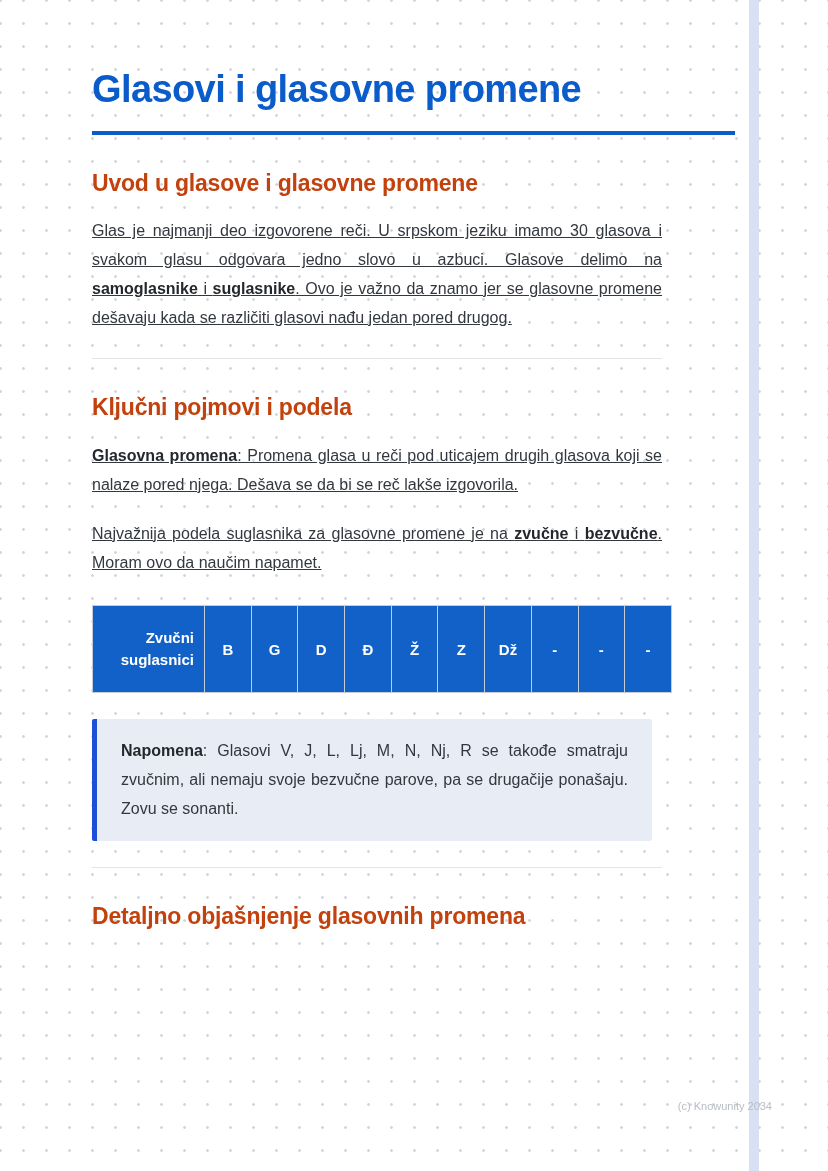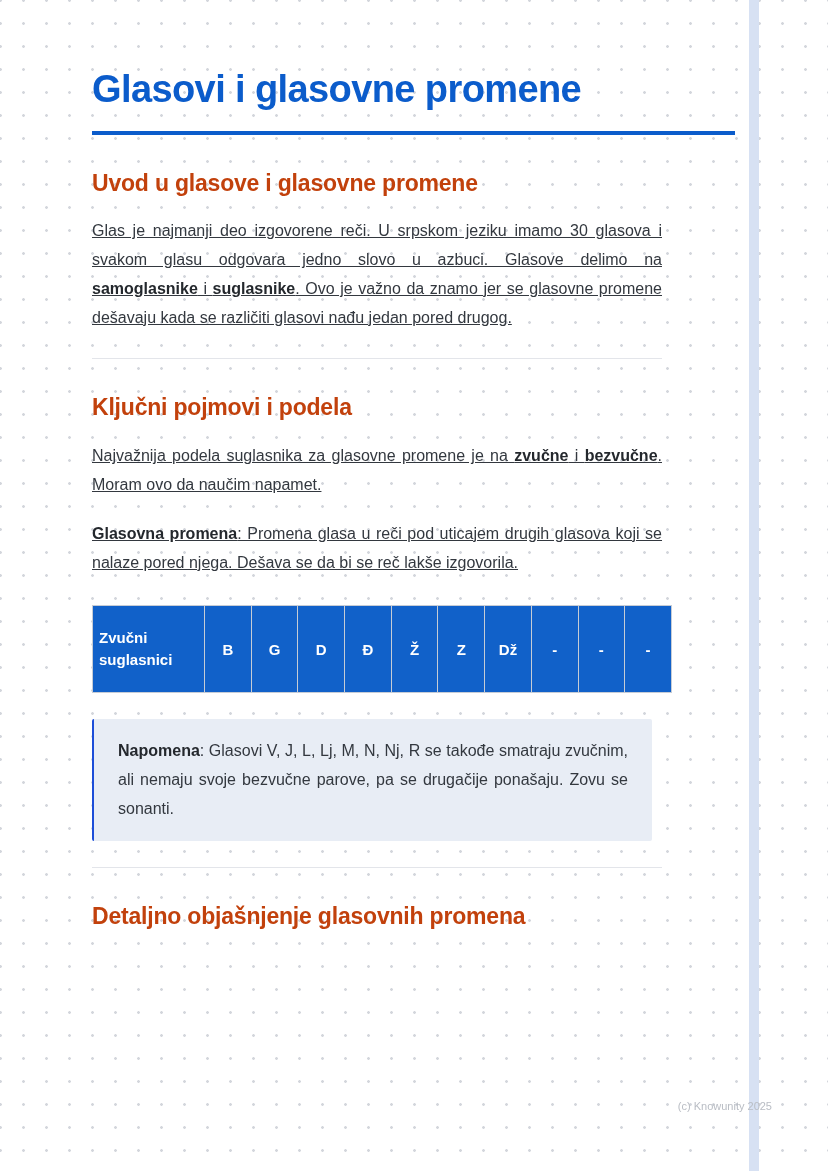--- a/index.html
+++ b/index.html
@@ -85,33 +85,33 @@
     color: #ffffff;
     font-weight: 700;
     padding: 21px 10px;
   }
   table.sound-table td {
     color: #33383f;
     font-weight: 400;
     padding: 17px 8px;
   }
   table.sound-table .label {
-    text-align: left;
-    padding-left: 6px;
+    text-align: right;
+    padding-left: 14px;
     padding-right: 10px;
     line-height: 1.45;
     font-size: 15px;
   }
   table.sound-table td.label { font-weight: 700; color: #24282d; }
   .note {
     margin-top: 26px;
     width: 560px;
     box-sizing: border-box;
     background: #e8edf5;
-    border-left: 2px solid #1d4ed8;
+    border-left: 5px solid #1d4ed8;
     border-radius: 2px;
     padding: 18px 24px;
   }
   .note p {
     margin: 0;
     font-size: 16px;
     line-height: 1.8;
     text-align: justify;
   }
   .footer-credit {
@@ -135,23 +135,23 @@
   <h2 class="section-heading">Uvod u glasove i glasovne promene</h2>
 
   <p class="body-text"><span>Glas je najmanji deo izgovorene reči. U srpskom jeziku imamo 30 glasova i svakom glasu odgovara jedno slovo u azbuci. Glasove delimo na </span><strong>samoglasnike</strong><span> i </span><strong>suglasnike</strong><span>. Ovo je važno da znamo jer se glasovne promene dešavaju kada se različiti glasovi nađu jedan pored drugog.</span></p>
 
   <hr class="divider">
 
   <h2 class="section-heading">Ključni pojmovi i podela</h2>
 
 
 
+  <p class="body-text"><strong>Glasovna promena</strong><span>: Promena glasa u reči pod uticajem drugih glasova koji se nalaze pored njega. Dešava se da bi se reč lakše izgovorila.</span></p>
+
   <p class="body-text"><span>Najvažnija podela suglasnika za glasovne promene je na </span><strong>zvučne</strong><span> i </span><strong>bezvučne</strong><span>. Moram ovo da naučim napamet.</span></p>
-
-  <p class="body-text"><strong>Glasovna promena</strong><span>: Promena glasa u reči pod uticajem drugih glasova koji se nalaze pored njega. Dešava se da bi se reč lakše izgovorila.</span></p>
 
   <table class="sound-table">
     <colgroup>
       <col style="width:112px">
       <col>
         <col>
         <col>
         <col>
         <col>
         <col>
@@ -180,13 +180,13 @@
   <div class="note">
     <p><strong>Napomena</strong><span>: Glasovi V, J, L, Lj, M, N, Nj, R se takođe smatraju zvučnim, ali nemaju svoje bezvučne parove, pa se drugačije ponašaju. Zovu se sonanti.</span></p>
   </div>
 
   <hr class="divider">
 
   <h2 class="section-heading">Detaljno objašnjenje glasovnih promena</h2>
 
 </div>
 
-<div class="footer-credit">(c) Knowunity 2025</div>
+<div class="footer-credit">(c) Knowunity 2034</div>
 
 </body></html>

